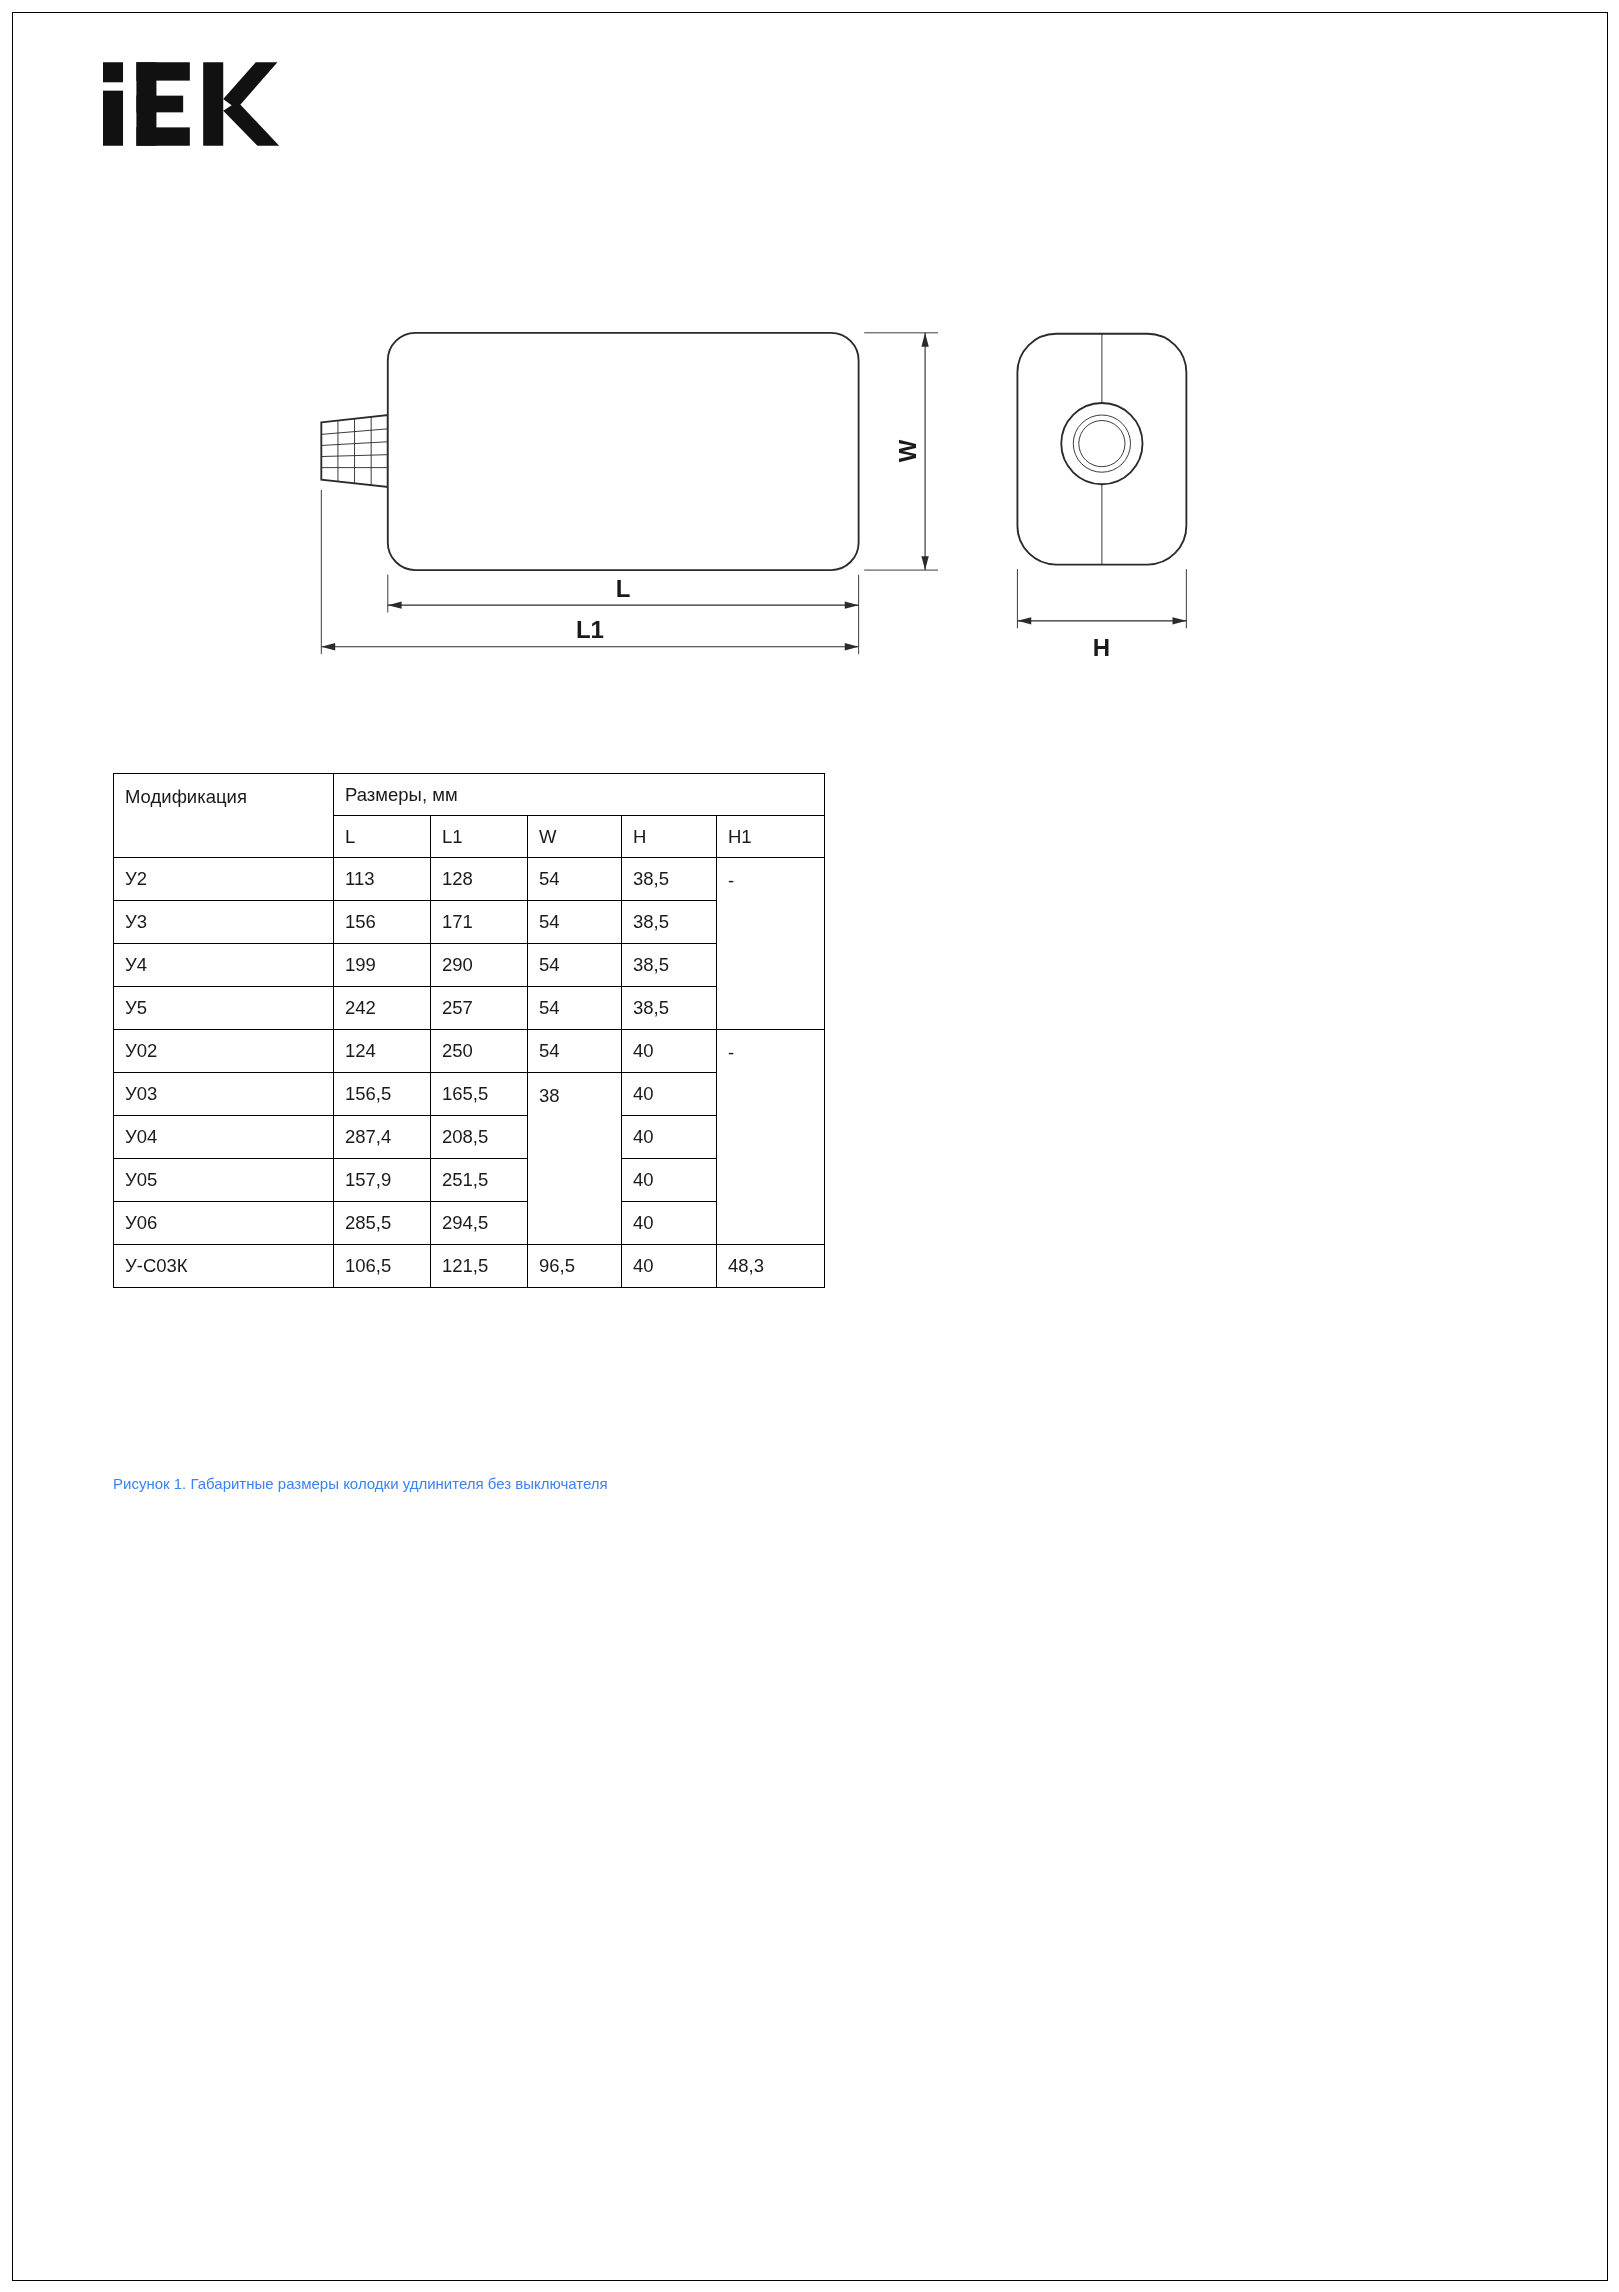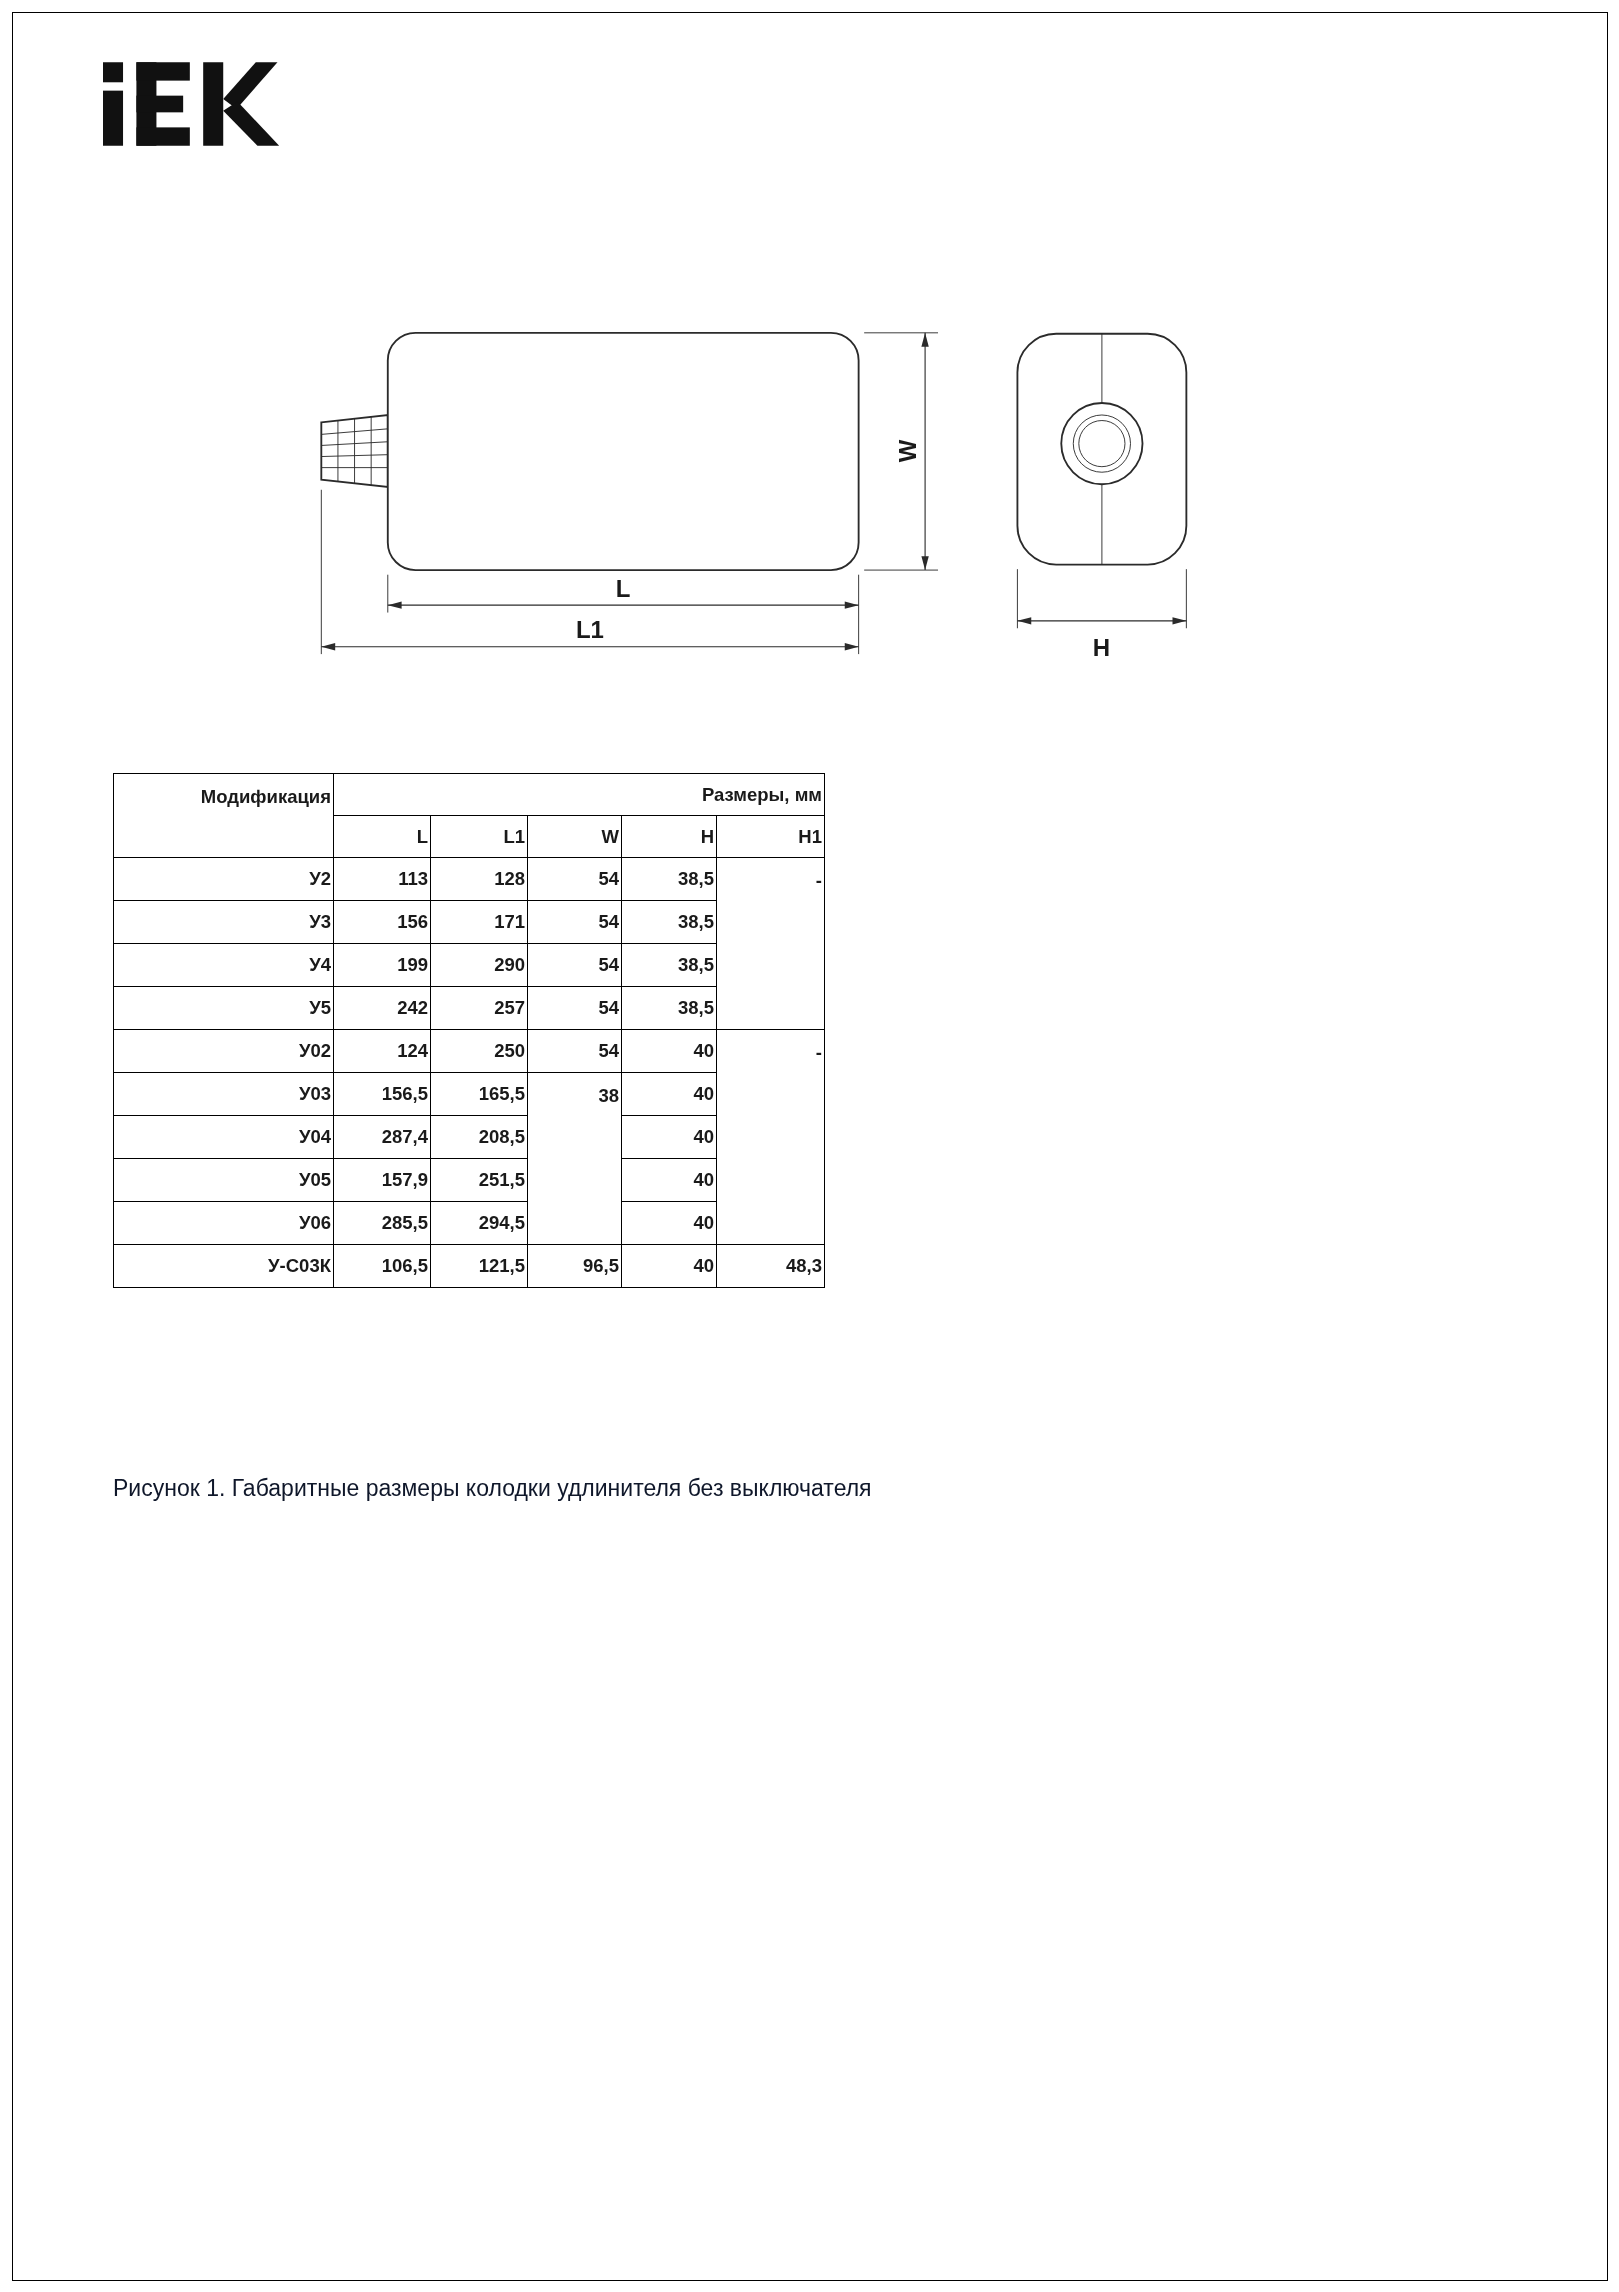--- a/index.html
+++ b/index.html
@@ -44,34 +44,34 @@
   table.dims {
     position: absolute;
     left: 113px; top: 773px;
     width: 711px;
     border-collapse: collapse;
     table-layout: fixed;
     font-size: 18.5px;
   }
   table.dims th, table.dims td {
     border: 0.9px solid #000;
-    font-weight: bold;
-    text-align: right;
-    padding: 0 2px 0 11px;
+    font-weight: normal;
+    text-align: left;
+    padding: 0 10px 0 11px;
     height: 43px;
     vertical-align: middle;
     white-space: nowrap;
   }
   table.dims tr.hdr th { height: 42px; }
   table.dims .vtop { vertical-align: top; padding-top: 12px; }
   .caption {
     position: absolute;
     left: 113px; top: 1475px;
-    font-size: 23px;
-    color: #0f172a;
+    font-size: 15px;
+    color: #3b82f6;
   }
 </style>
 </head>
 <body>
 
 <div class="page">
 
   <div class="page-border"></div>
 
   <svg class="logo-svg" viewBox="0 0 212 100" role="img" aria-label="IEK">

